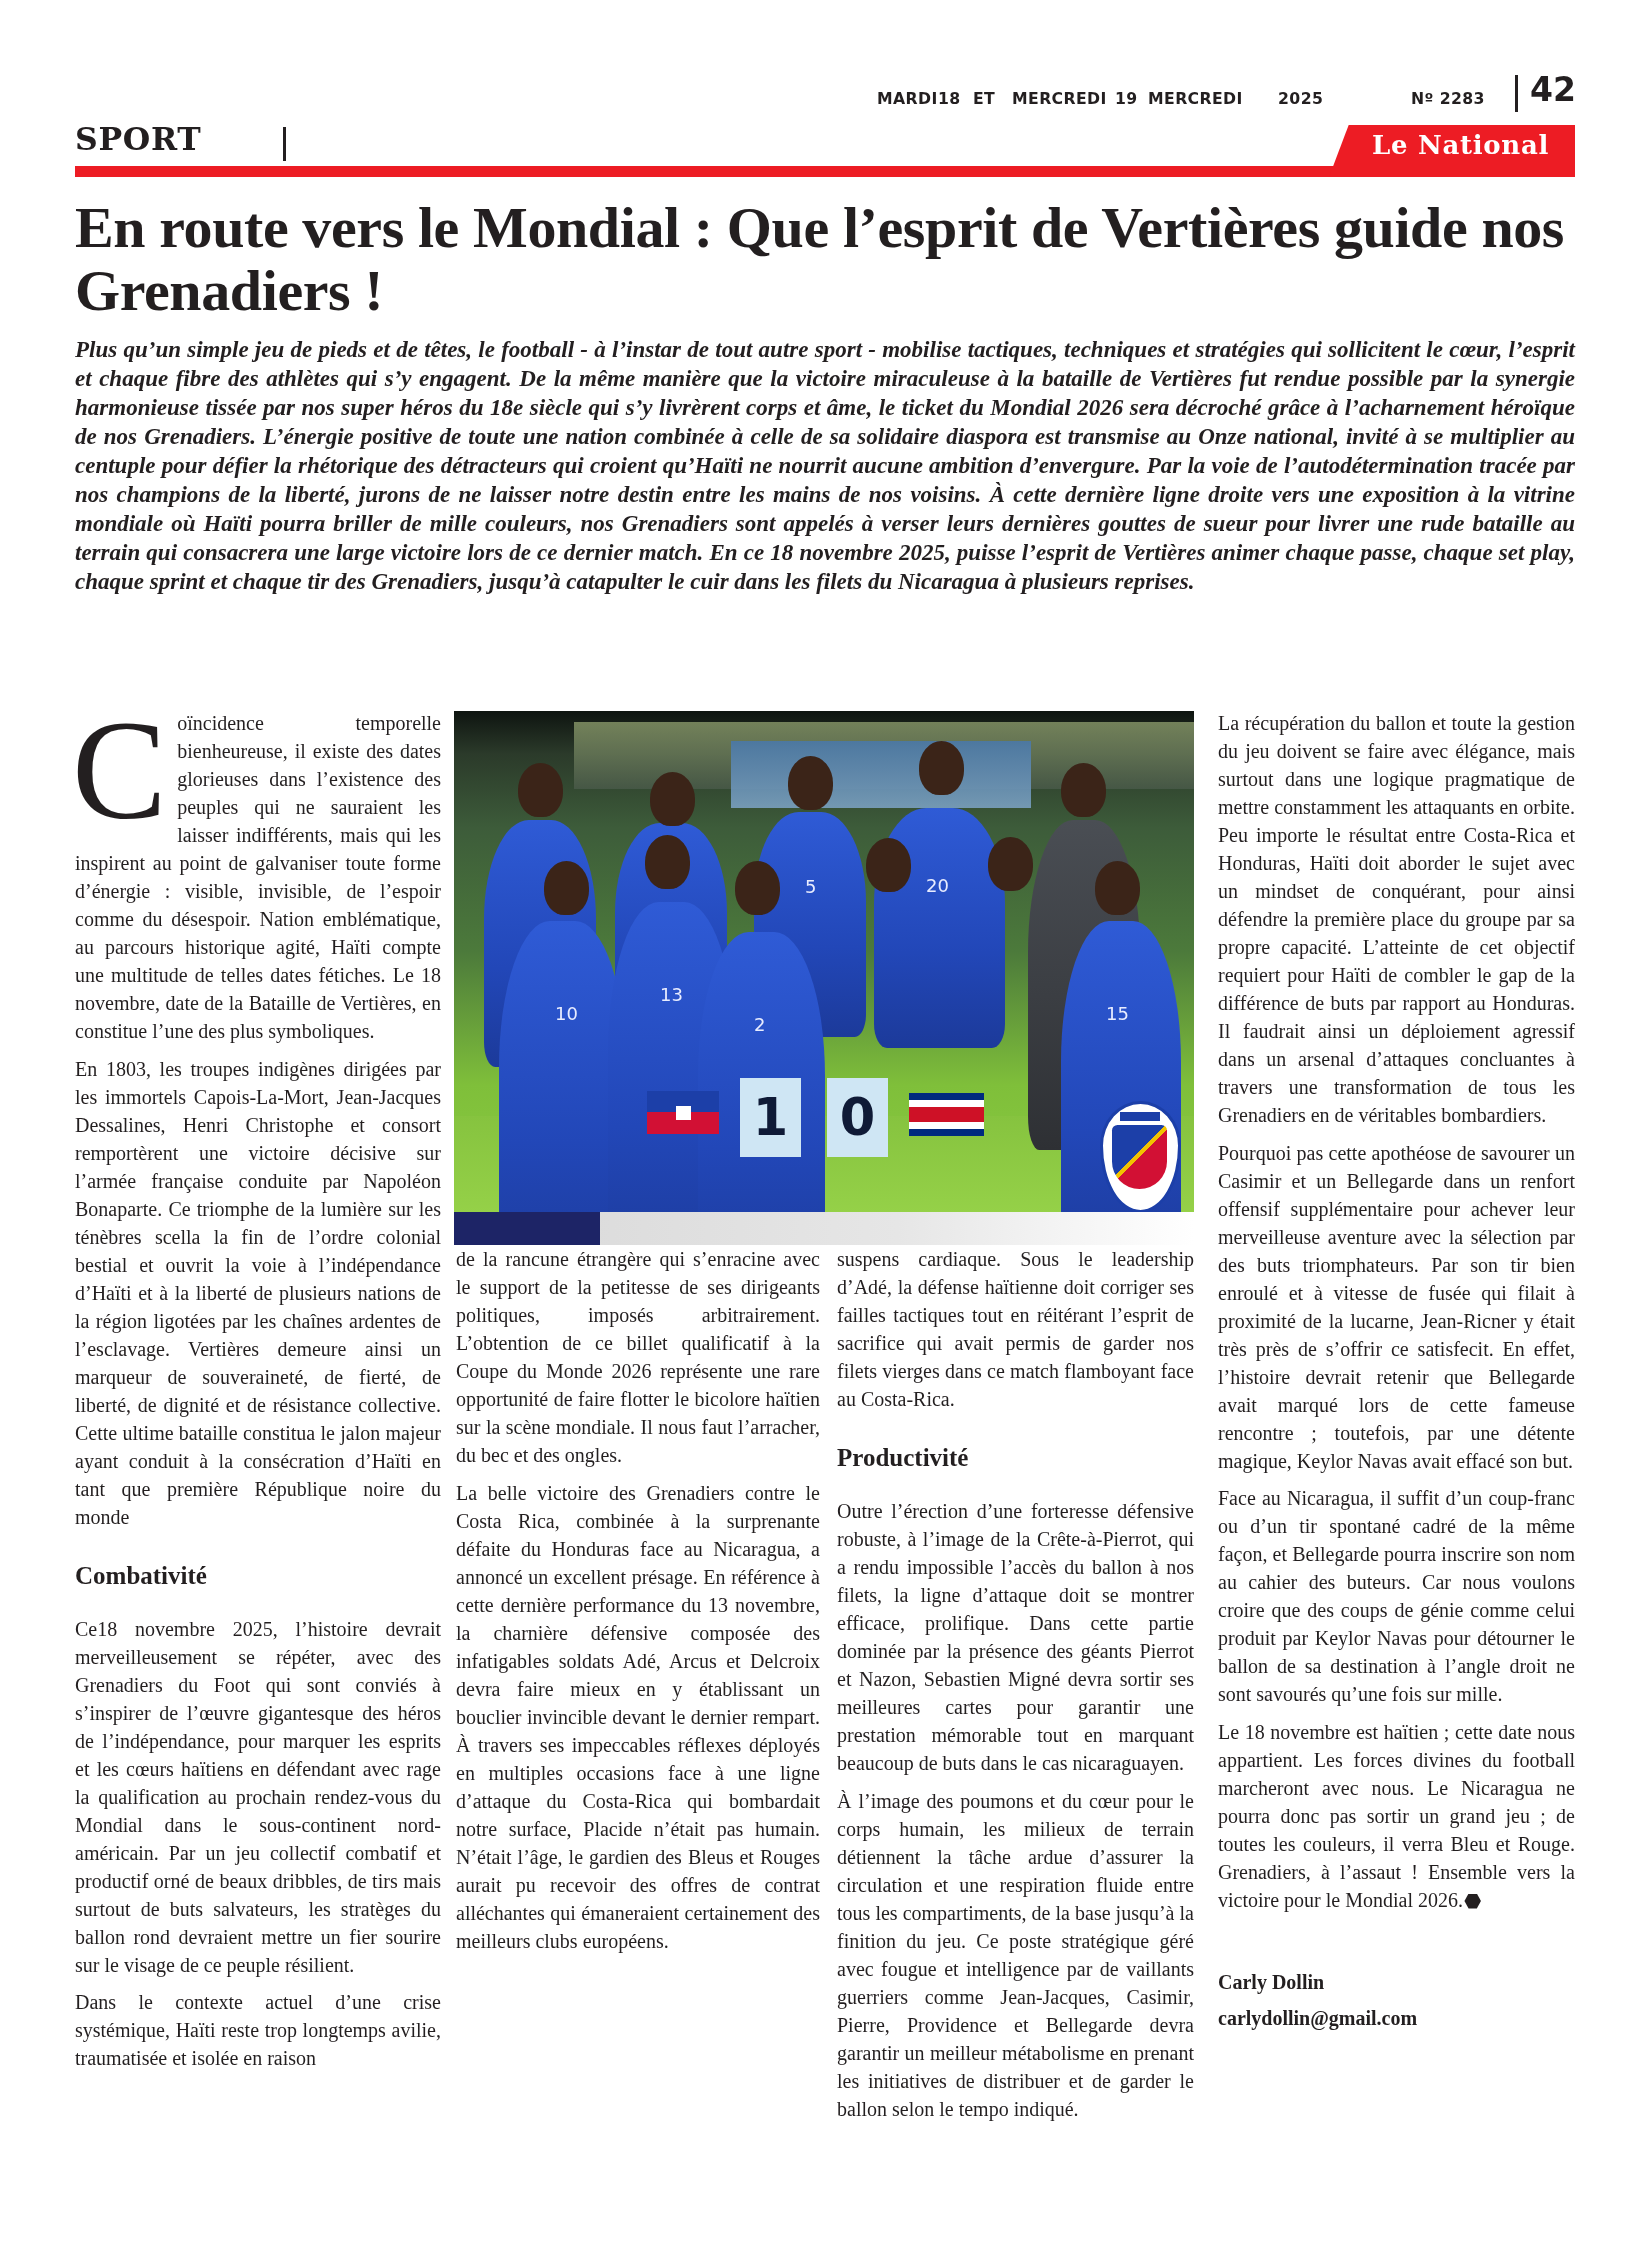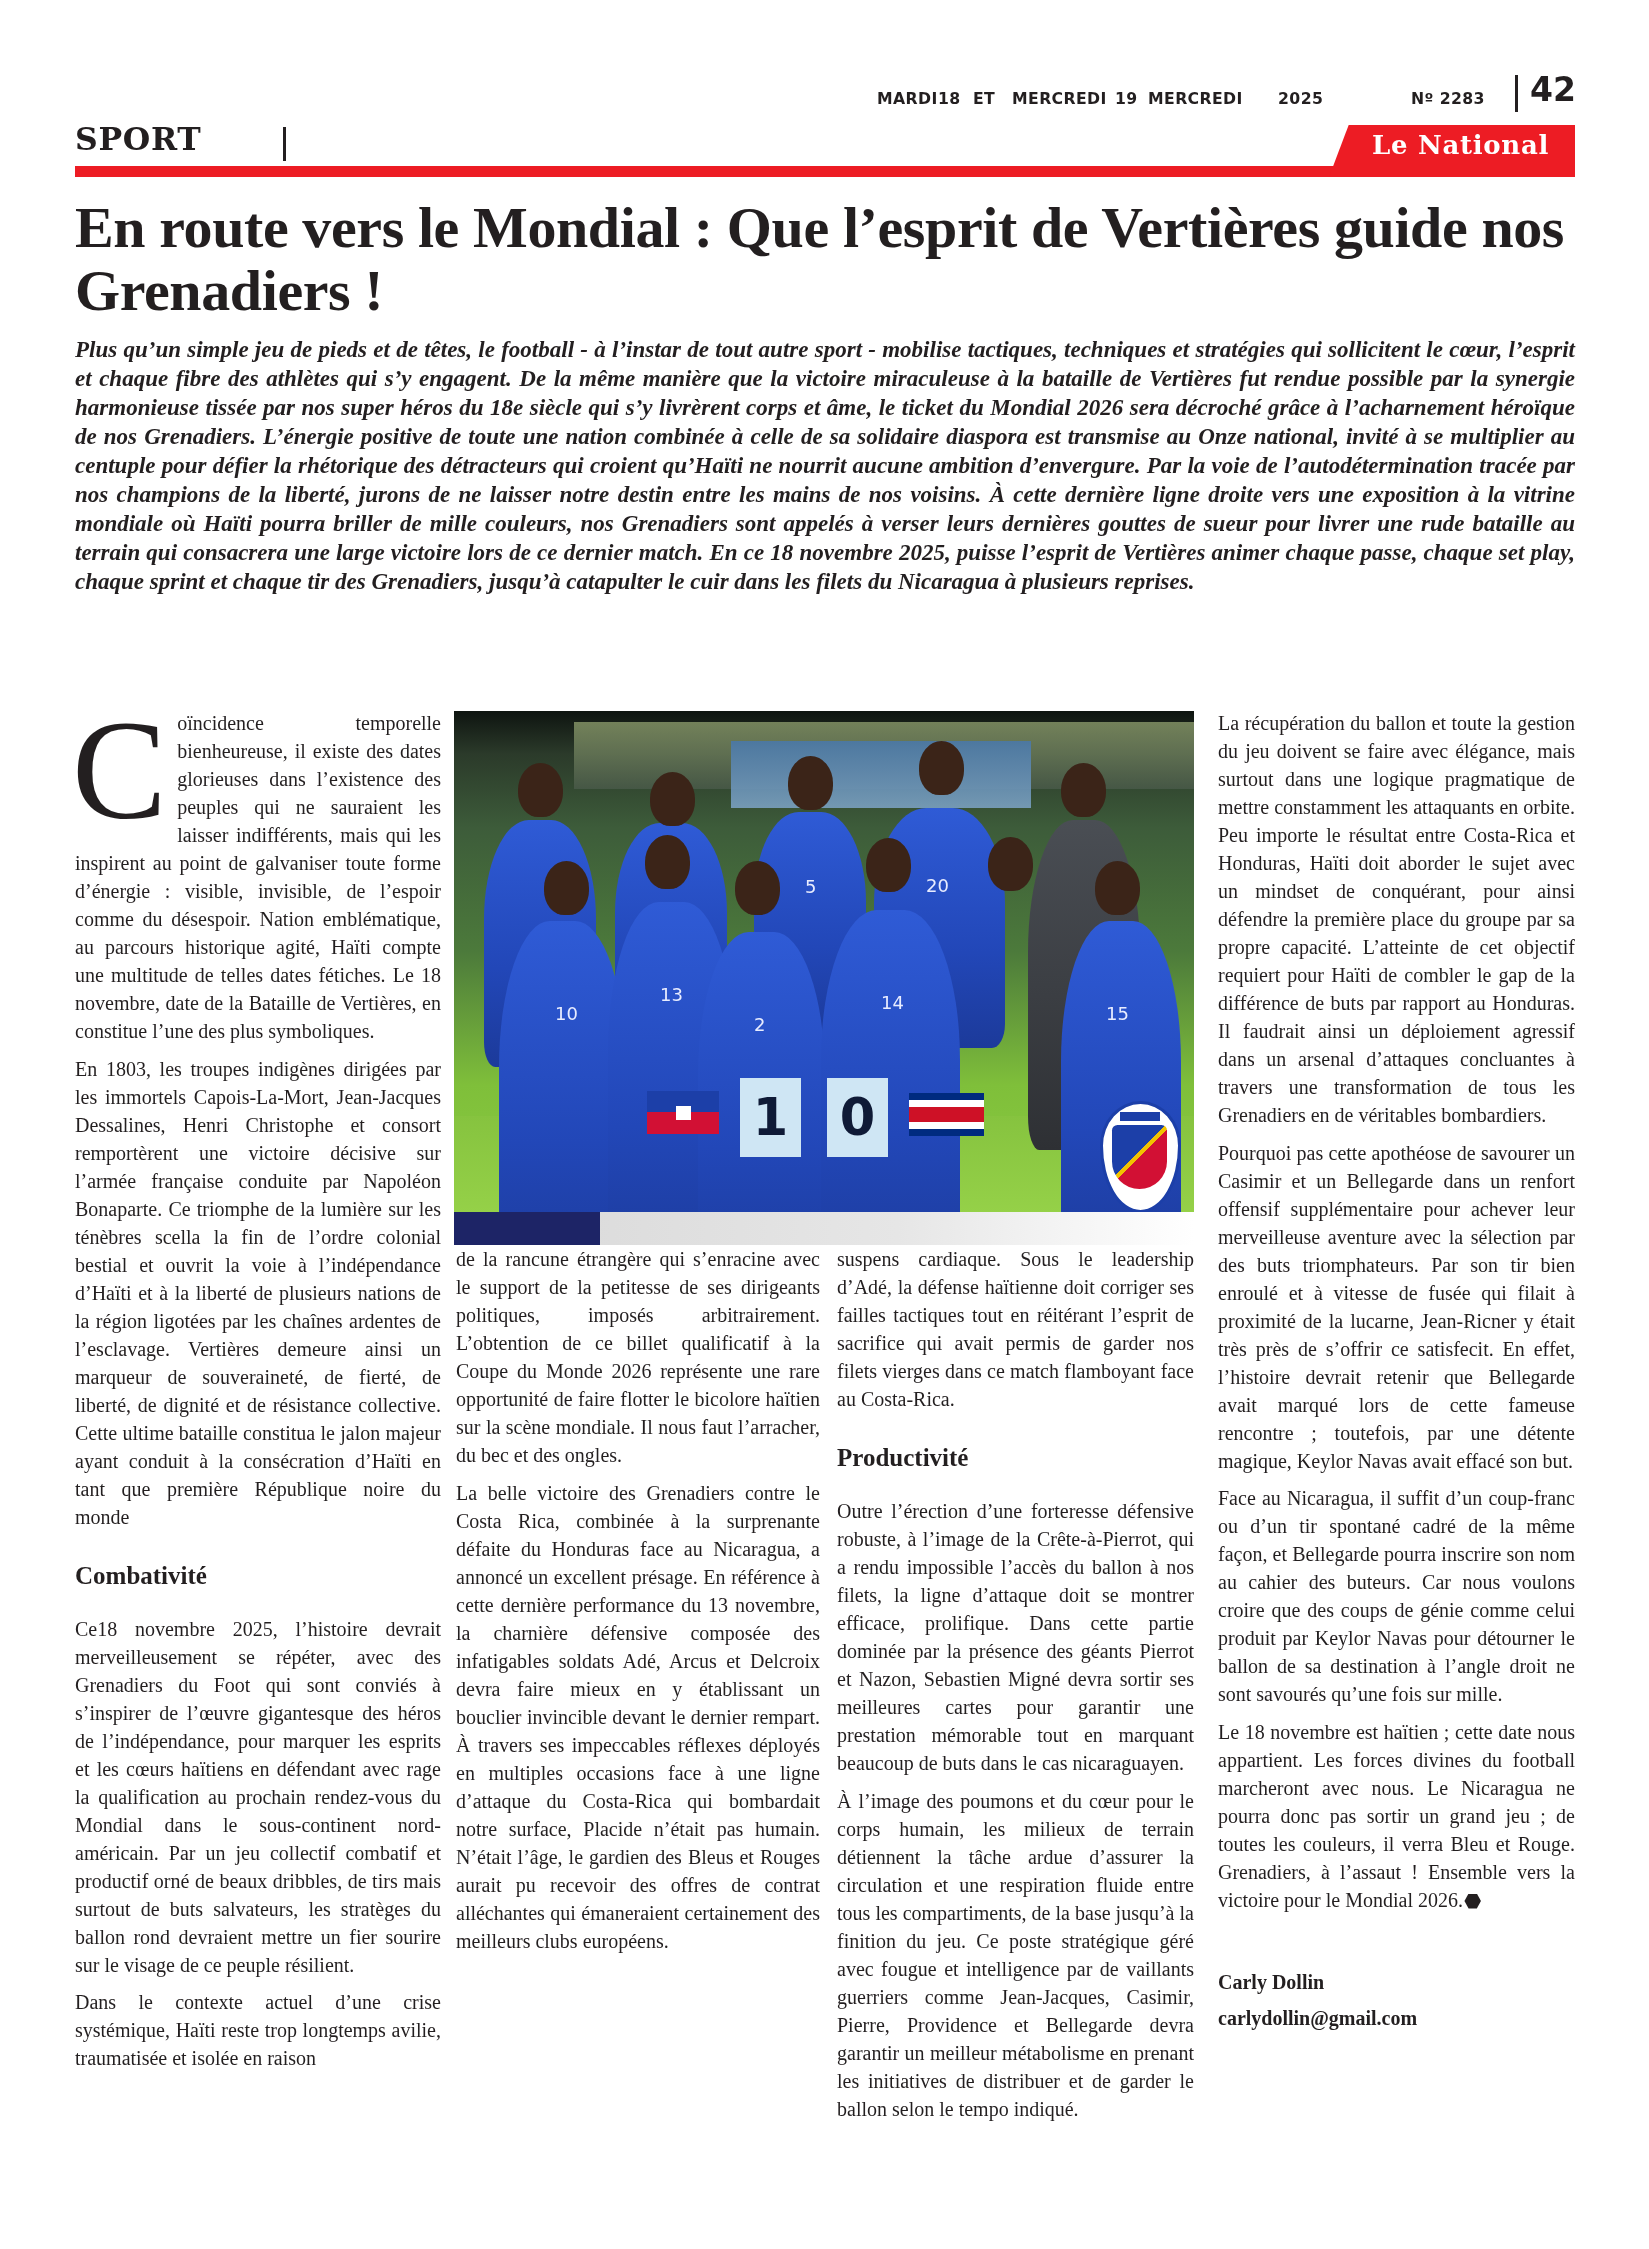--- a/index.html
+++ b/index.html
@@ -136,23 +136,20 @@
     </div>
   <div class="head" style="left:90px;top:150px;"></div>
   <div class="player" style="left:154px;top:191px;width:127px;height:375px;text-align:center;">
       <span class="jersey-no" style="left:52px;top:82px;">13</span>
     </div>
   <div class="head" style="left:191px;top:124px;"></div>
   <div class="player" style="left:244px;top:221px;width:127px;height:360px;">
       <span class="jersey-no" style="left:56px;top:82px;">2</span>
     </div>
   <div class="head" style="left:281px;top:150px;"></div>
-  <div class="player" style="left:367px;top:199px;width:139px;height:375px;">
-      <span class="jersey-no" style="left:60px;top:82px;">14</span>
-    </div>
   <div class="head" style="left:412px;top:127px;"></div>
   <div class="head" style="left:534px;top:126px;"></div>
   <div class="player" style="left:607px;top:210px;width:120px;height:352px;">
       <span class="jersey-no" style="left:45px;top:82px;text-align:center;">15</span>
     </div>
   <div class="head" style="left:641px;top:150px;"></div>
 
   <div class="score-flag-ht" style="top:380px;left:193px;">
       <div class="coat"></div>
     </div>

